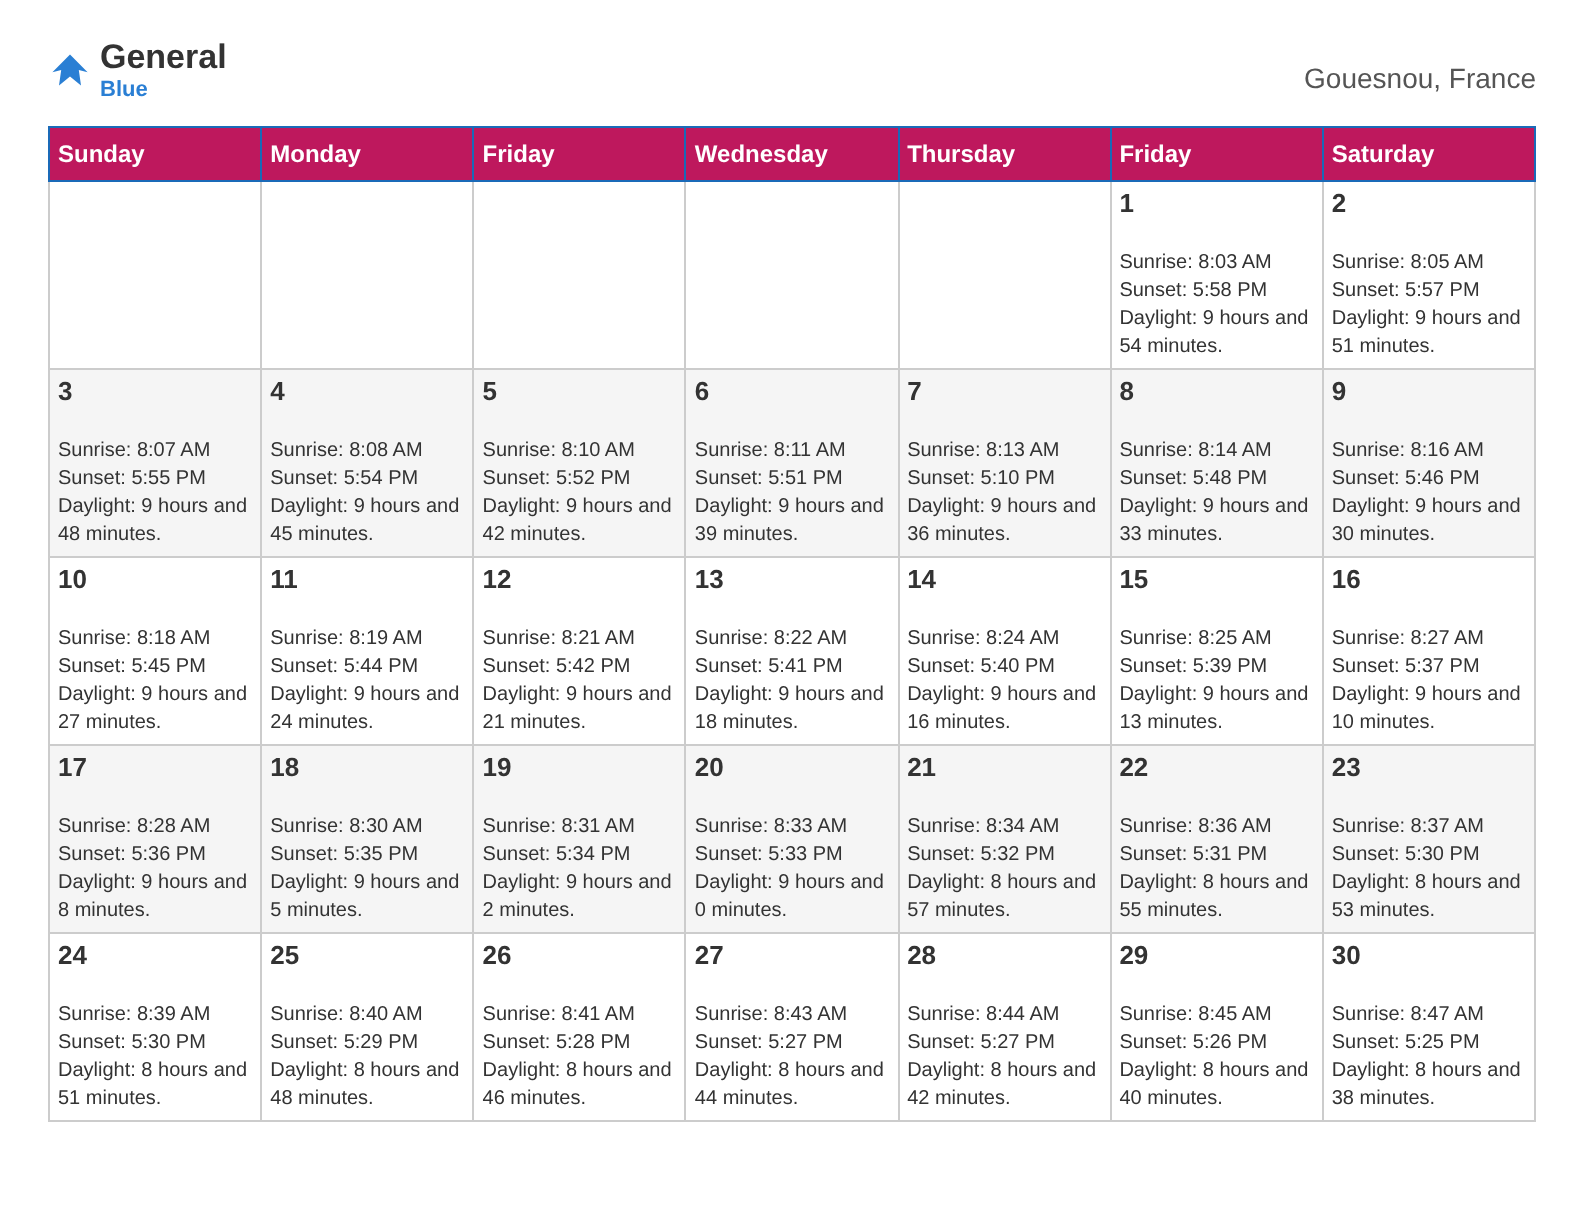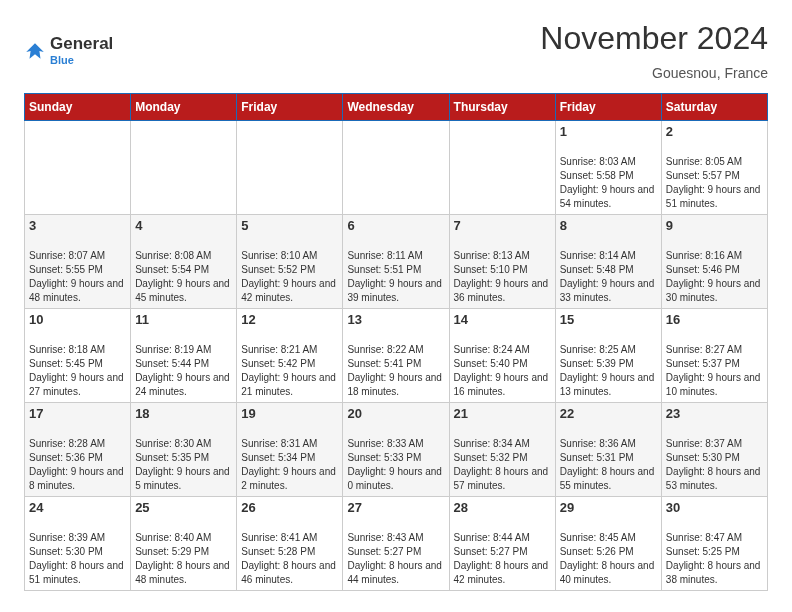--- a/index.html
+++ b/index.html
@@ -4,21 +4,21 @@
   <style>
     * { box-sizing: border-box; margin: 0; padding: 0; }
     body { font-family: Arial, sans-serif; background: #fff; width: 792px; min-height: 612px; }
     .page { width: 792px; padding: 20px 24px 16px; }
     .header { display: flex; justify-content: space-between; align-items: center; margin-bottom: 12px; }
     .title-area { text-align: right; }
     .month-title { font-size: 32px; font-weight: 300; color: #333; }
     .location { font-size: 14px; color: #555; margin-top: 8px; }
     .calendar { width: 100%; border-collapse: collapse; }
     .calendar th {
-      background: #b91c1c;
+      background: #be185d;
       color: #fff;
       font-size: 12px;
       font-weight: bold;
       padding: 6px 4px;
       text-align: left;
       border: 1px solid #1a6ab8;
     }
     .calendar td {
       border: 1px solid #ccc;
       vertical-align: top;
@@ -50,21 +50,20 @@
     <div class="logo-wrapper">
       <svg class="logo-bird" viewBox="0 0 40 40" xmlns="http://www.w3.org/2000/svg">
         <polygon points="20,6 36,22 28,20 30,34 20,26 10,34 12,20 4,22" fill="#2a7fd4"></polygon>
       </svg>
       <div class="logo-text">
         <span class="logo-gen">General</span>
         <span class="logo-bl">Blue</span>
       </div>
     </div>
     <div class="title-area">
-      <div class="month-title">November 2024</div>
       <div class="location">Gouesnou, France</div>
     </div>
   </div>
 
   <table class="calendar">
     <thead>
       <tr>
         <th>Sunday</th>
         <th>Monday</th>
         <th>Friday</th>

